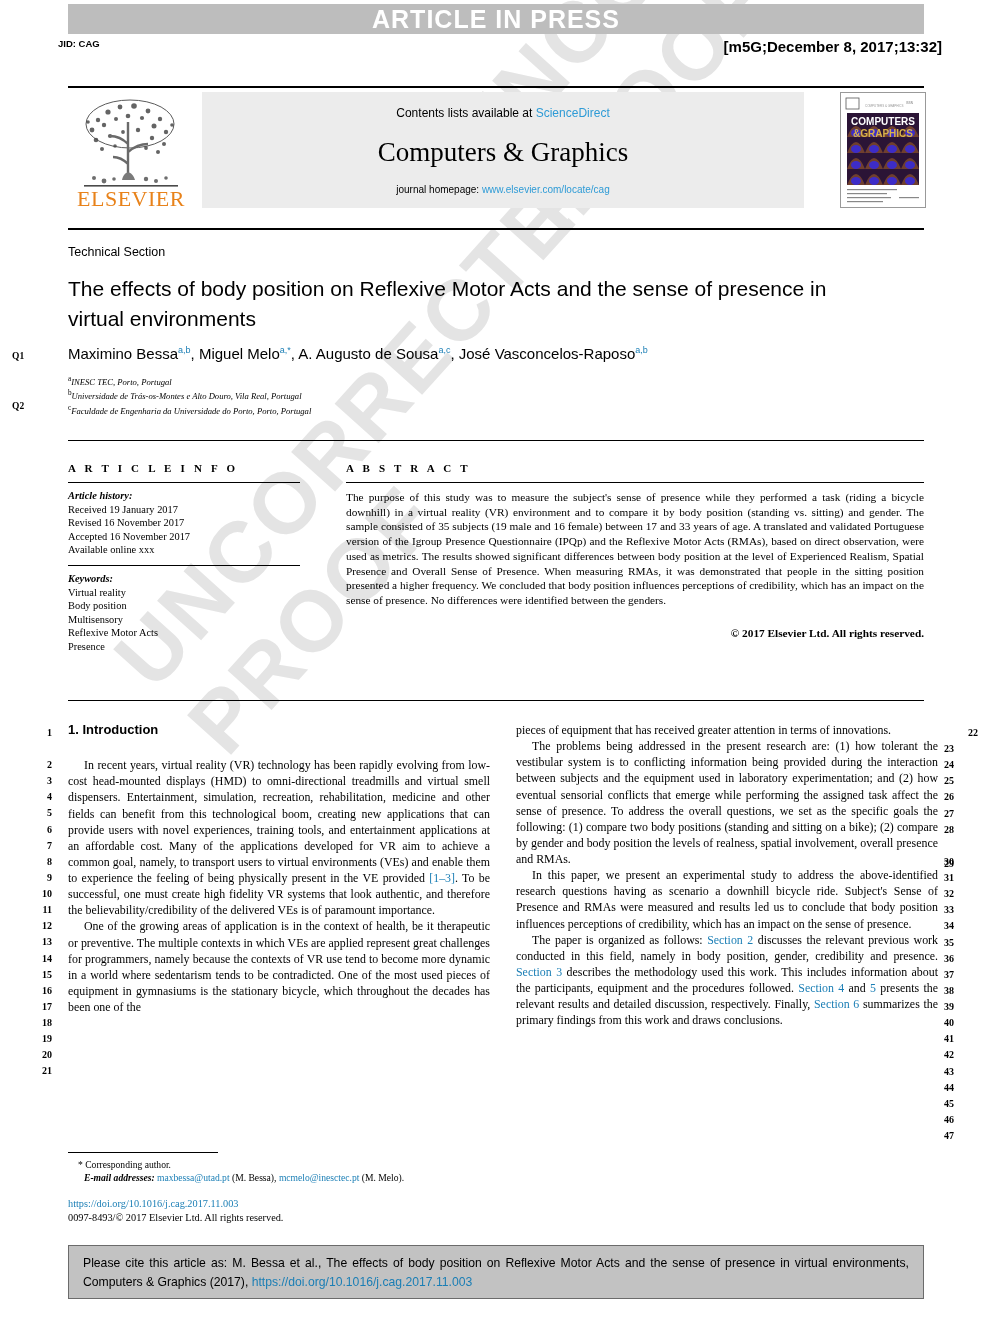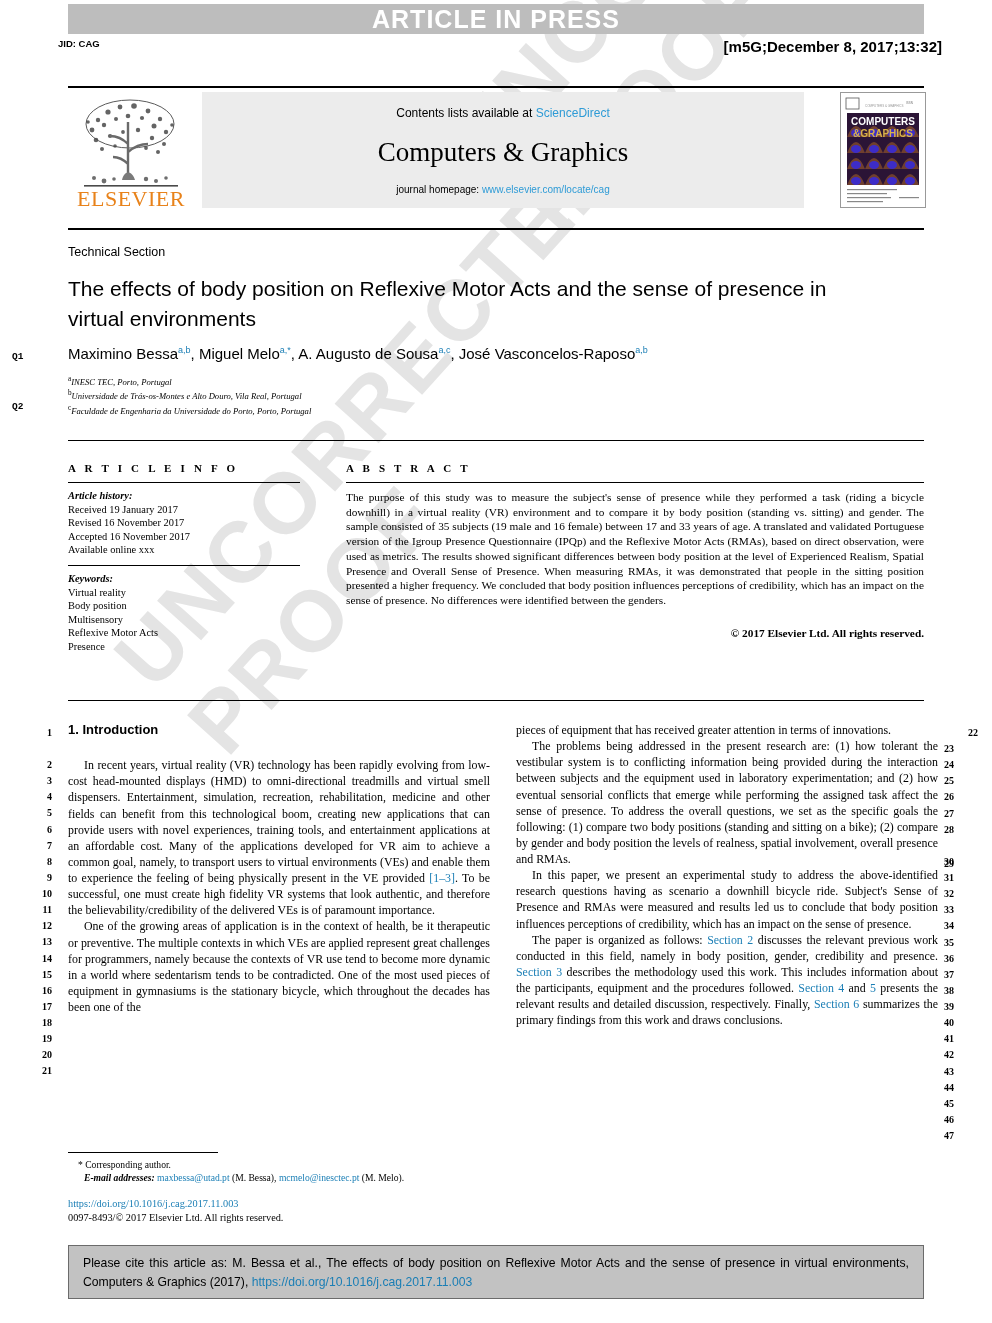--- a/index.html
+++ b/index.html
@@ -180,21 +180,21 @@
     font-family: "Liberation Serif", serif;
     font-style: italic;
     font-size: 8.6px;
     line-height: 11.6px;
     z-index: 3;
   }
   .affils sup { font-style: normal; }
   .qmark {
     position: absolute;
     left: 12px;
-    font-family: Liberation Mono, monospace;
+    font-family: Liberation Serif, serif;
     font-size: 9.5px;
     font-weight: 700;
     z-index: 3;
   }
   #q1 { top: 351px; }
   #q2 { top: 401px; }
 
   .rule-above-info {
     position: absolute;
     left: 68px; top: 440px;

